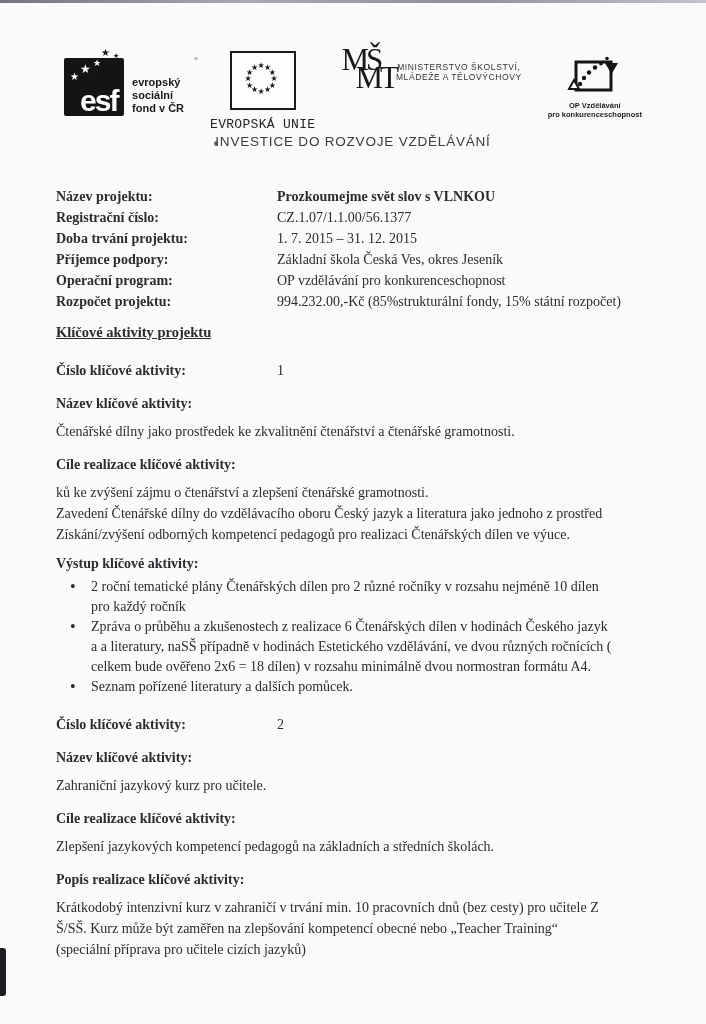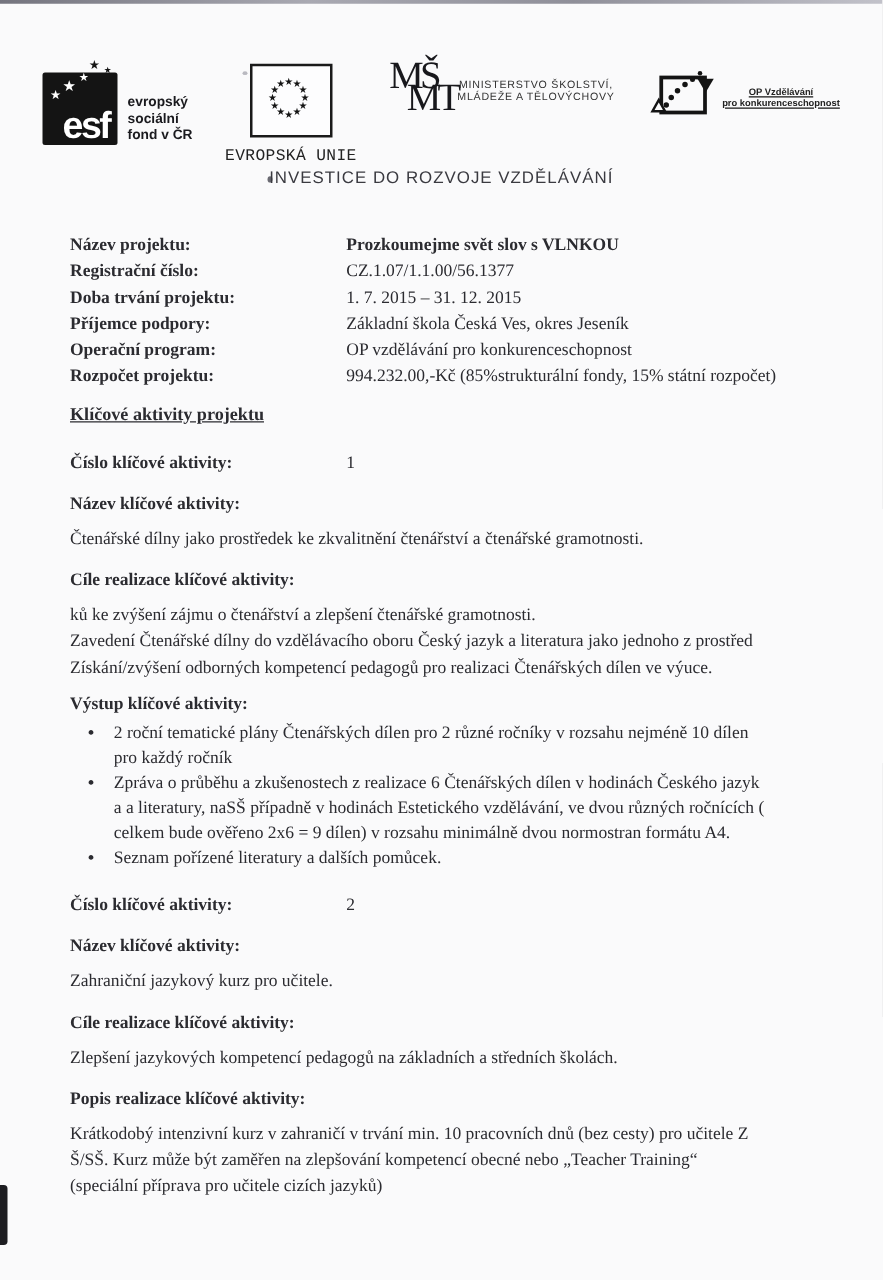--- a/index.html
+++ b/index.html
@@ -36,21 +36,21 @@
   .eu{display:flex;flex-direction:column;align-items:center;padding-top:3px;}
   .eu-box{width:62px;height:55px;background:#fdfdfe;border:2px solid #1a1a1a;position:relative;}
   .eu-cap{margin-top:4px;font-family:Liberation Mono, monospace;font-size:13px;letter-spacing:.3px;color:#222;}
 
   .msmt{display:flex;flex-direction:row;align-items:center;}
   .msmt-mono{font-family:"Liberation Serif",serif;font-size:31px;line-height:24px;letter-spacing:-3px;color:#18181c;}
   .msmt-mono div:nth-child(2){margin-left:14px;margin-top:-6px;}
   .msmt-cap{margin-top:5px;font-family:"Liberation Sans",sans-serif;font-size:8.5px;line-height:10px;
     letter-spacing:.6px;color:#333;text-align:center;}
 
-  .opvk{display:flex;align-items:center;padding-top:6px;text-decoration:underline;}
+  .opvk{display:flex;flex-direction:column;align-items:center;padding-top:6px;}
   .opvk-cap{margin-top:3px;font-family:"Liberation Sans",sans-serif;font-weight:bold;font-size:7.5px;line-height:9px;
     color:#222;text-align:center;}
 
   .tagline{position:absolute;top:131px;left:0;width:100%;text-align:center;
     font-family:"Liberation Sans",sans-serif;font-size:13.5px;letter-spacing:.8px;color:#3a3a40;}
 
   
   .content{position:absolute;top:186px;left:56px;right:32px;}
   .irow{display:flex;}
   .ilabel{width:221px;flex:0 0 221px;font-weight:bold;}
@@ -197,21 +197,21 @@
       </div>
     <div class="blabel-block tight">Výstup klíčové aktivity:</div>
     <ul class="bullets">
         <li>
           <div class="line">2 roční tematické plány Čtenářských dílen pro 2 různé ročníky v rozsahu nejméně 10 dílen</div>
           <div class="line">pro každý ročník</div>
         </li>
         <li>
           <div class="line">Zpráva o průběhu a zkušenostech z realizace 6 Čtenářských dílen v hodinách Českého jazyk</div>
           <div class="line">a a literatury, naSŠ případně v hodinách Estetického vzdělávání, ve dvou různých ročnících (</div>
-          <div class="line">celkem bude ověřeno 2x6 = 9 dílen) v rozsahu minimálně dvou normostran formátu A4.</div>
+          <div class="line">celkem bude ověřeno 2x6 = 18 dílen) v rozsahu minimálně dvou normostran formátu A4.</div>
         </li>
         <li>
           <div class="line">Seznam pořízené literatury a dalších pomůcek.</div>
         </li>
       </ul>
 
     <div class="num-row">
       <span class="blabel">Číslo klíčové aktivity:</span>
       <span class="num">2</span>
     </div>

